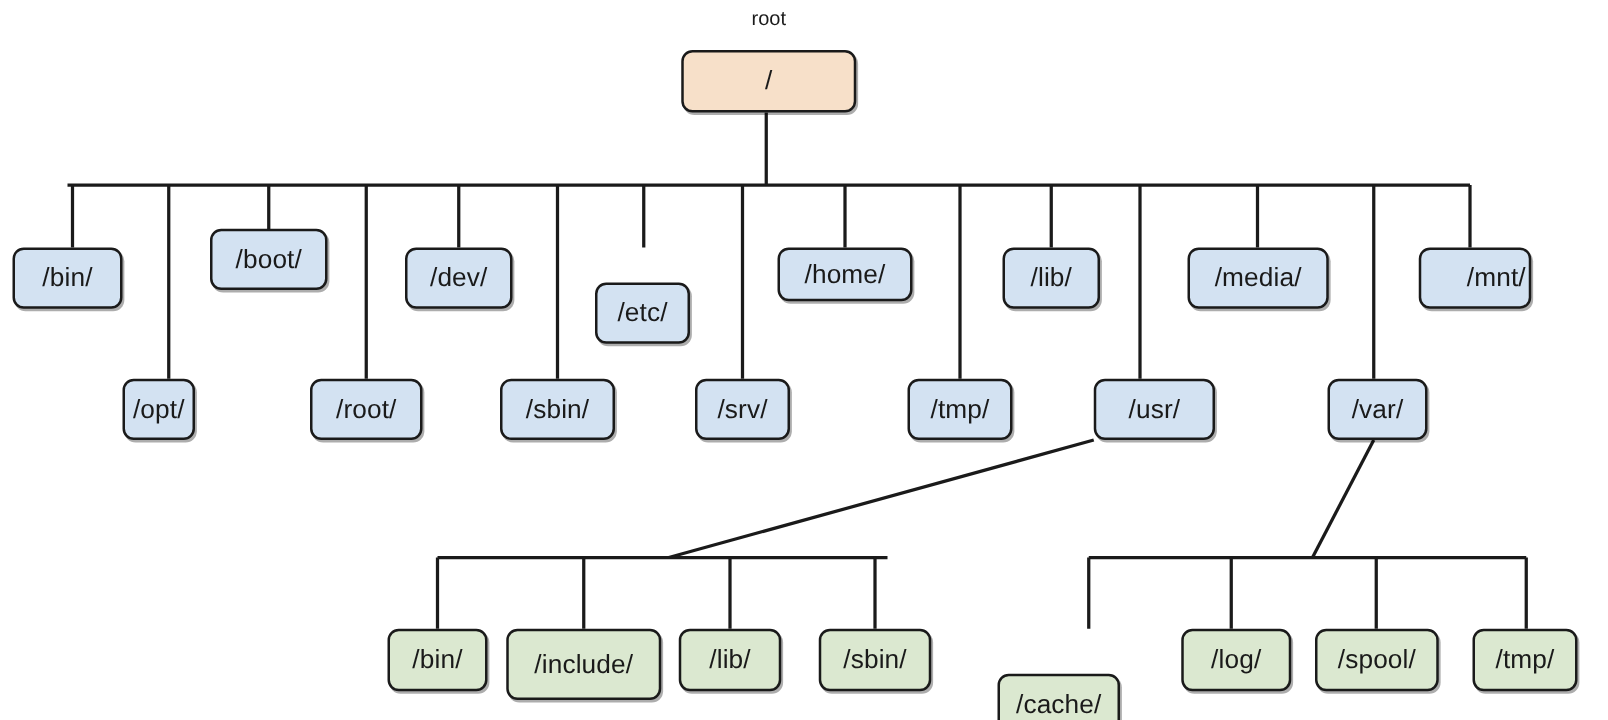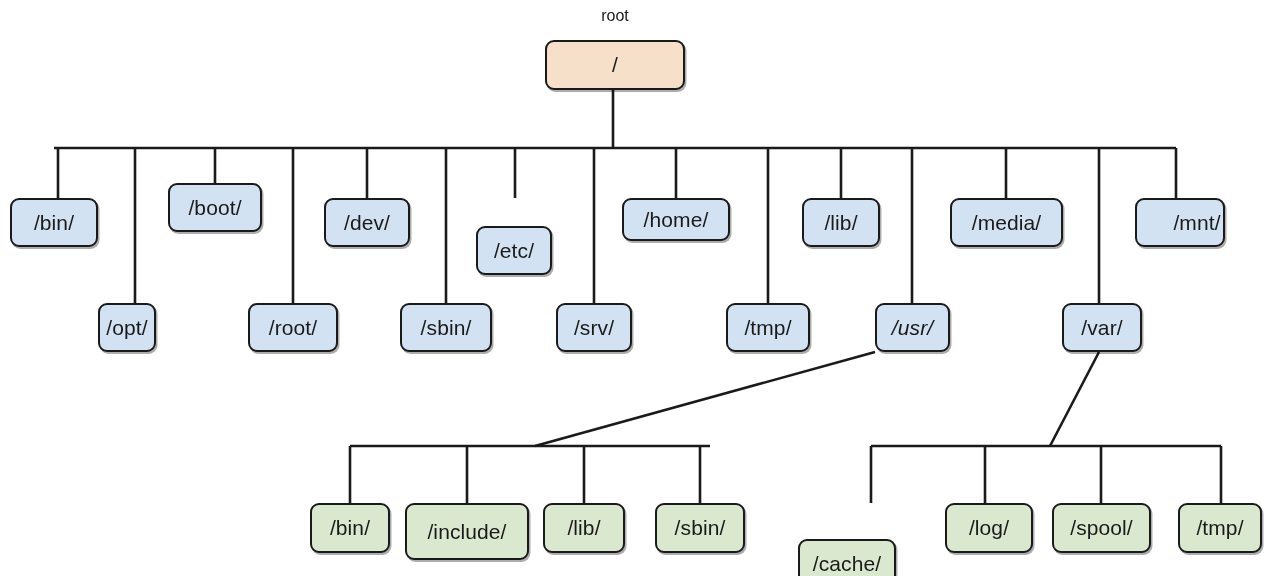--- a/index.html
+++ b/index.html
@@ -121,21 +121,21 @@
       </div>
       <div class="node node-blue" style="left: 622px; top: 198px; width: 108px; height: 43px;">
         <span>/home/</span>
       </div>
       <div class="node node-blue" style="left: 726px; top: 303px; width: 84px; height: 49px;">
         <span>/tmp/</span>
       </div>
       <div class="node node-blue" style="left: 802px; top: 198px; width: 78px; height: 49px;">
         <span>/lib/</span>
       </div>
-      <div class="node node-blue" style="left: 875px; top: 303px; width: 75px; height: 49px; font-style: italic;">
+      <div class="node node-blue" style="left: 875px; top: 303px; width: 97px; height: 49px;">
         <span>/usr/</span>
       </div>
       <div class="node node-blue" style="left: 950px; top: 198px; width: 113px; height: 49px;">
         <span>/media/</span>
       </div>
       <div class="node node-blue" style="left: 1062px; top: 303px; width: 80px; height: 49px;">
         <span>/var/</span>
       </div>
       <div class="node node-blue" style="left: 1135px; top: 198px; width: 90px; height: 49px; padding-left: 34px;">
         <span>/mnt/</span>

